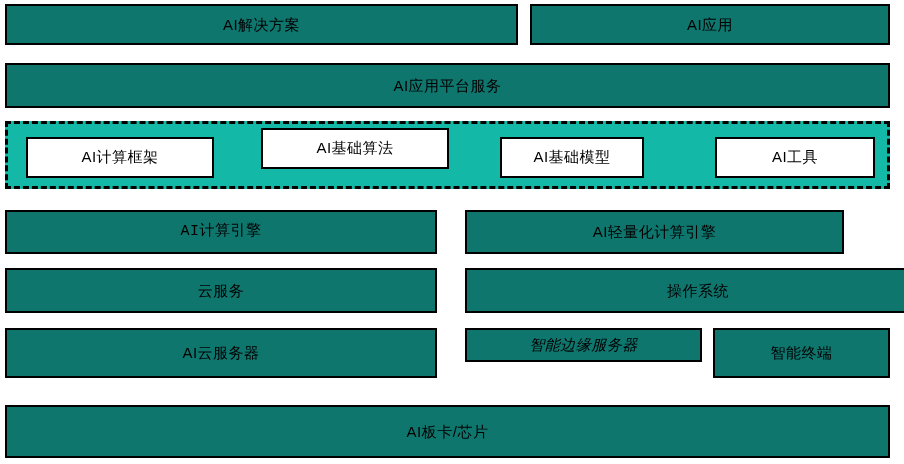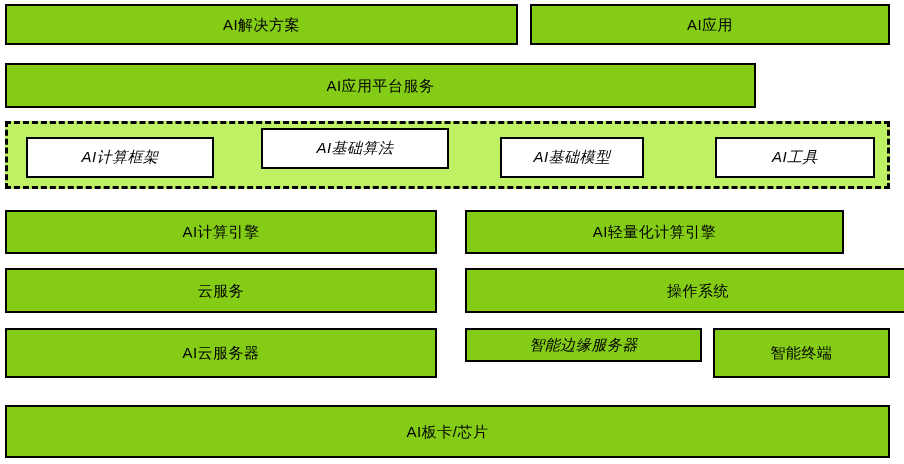--- a/index.html
+++ b/index.html
@@ -17,37 +17,36 @@
   #diagram {
     position: relative;
     width: 904px;
     height: 464px;
     background: #ffffff;
   }
   .box {
     position: absolute;
     box-sizing: border-box;
     border: 2px solid #000000;
-    background: #84cc16;
+    background: #0f766e;
     display: flex;
     align-items: center;
     justify-content: center;
     text-align: center;
     font-size: 15px;
     line-height: 1.2;
     letter-spacing: 0.5px;
     color: #000000;
     white-space: nowrap;
   }
   .dashed-group {
     position: absolute;
     box-sizing: border-box;
     border: 3px dashed #000000;
-    background: #bef264;
-    font-style: italic;
+    background: #14b8a6;
   }
   .inner-box {
     position: absolute;
     box-sizing: border-box;
     border: 2px solid #000000;
     background: #ffffff;
     display: flex;
     align-items: center;
     justify-content: center;
     text-align: center;
@@ -65,40 +64,40 @@
 
 <div id="diagram">
 
   <div class="box" style="left:5px; top:4px; width:513px; height:41px;">
     <span class="label">AI解决方案</span>
   </div>
   <div class="box" style="left:530px; top:4px; width:360px; height:41px;">
     <span class="label">AI应用</span>
   </div>
 
-  <div class="box" style="left:5px; top:63px; width:751px; height:45px;">
+  <div class="box" style="left:5px; top:63px; width:885px; height:45px;">
     <span class="label">AI应用平台服务</span>
   </div>
 
   <div class="dashed-group" style="left:5px; top:121px; width:885px; height:68px;">
     <div class="inner-box" style="left:18px; top:13px; width:188px; height:41px;">
       <span class="label">AI计算框架</span>
     </div>
     <div class="inner-box" style="left:253px; top:4px; width:188px; height:41px;">
       <span class="label">AI基础算法</span>
     </div>
     <div class="inner-box" style="left:492px; top:13px; width:144px; height:41px;">
       <span class="label">AI基础模型</span>
     </div>
     <div class="inner-box" style="left:707px; top:13px; width:160px; height:41px;text-align:center;">
       <span class="label">AI工具</span>
     </div>
   </div>
 
-  <div class="box" style="left:5px; top:210px; width:432px; height:44px;">
+  <div class="box" style="left:5px; top:210px; width:432px; height:44px;font-family:Liberation Mono, monospace;">
     <span class="label">AI计算引擎</span>
   </div>
   <div class="box" style="left:465px; top:210px; width:379px; height:44px;text-align:center;">
     <span class="label">AI轻量化计算引擎</span>
   </div>
 
   <div class="box" style="left:5px; top:268px; width:432px; height:45px;">
     <span class="label">云服务</span>
   </div>
   <div class="box" style="left:465px; top:268px; width:466px; height:45px;">

